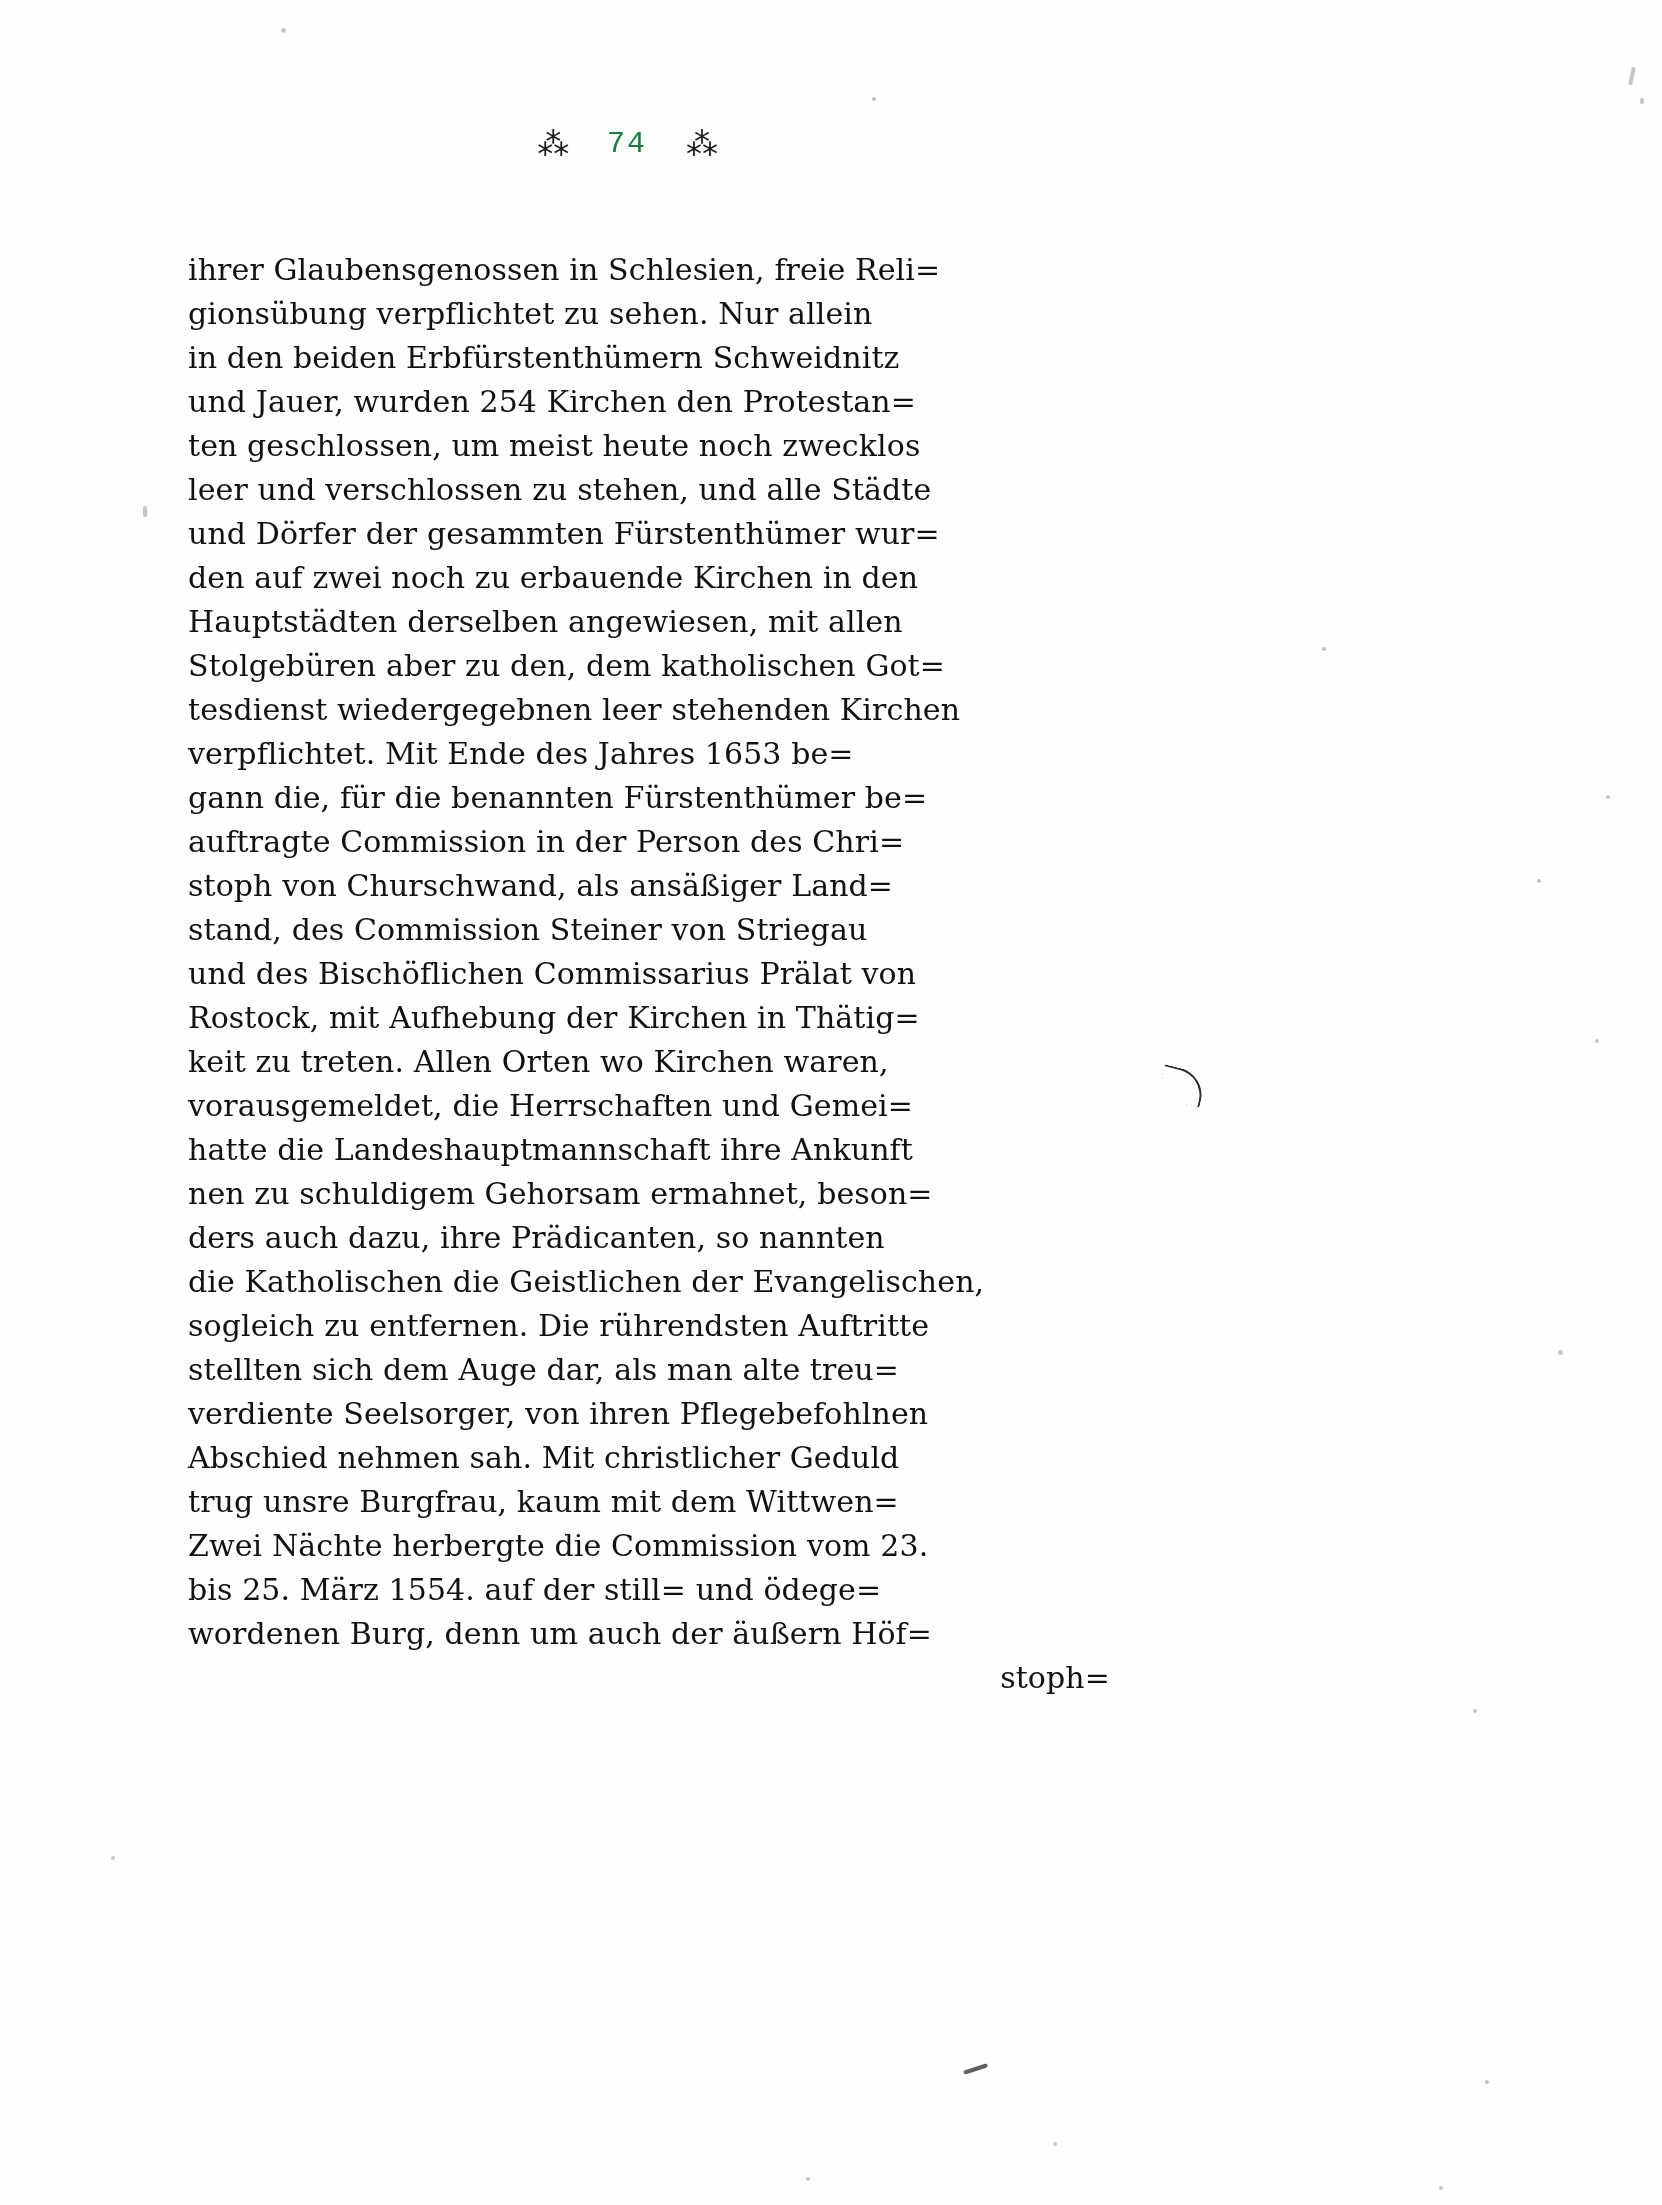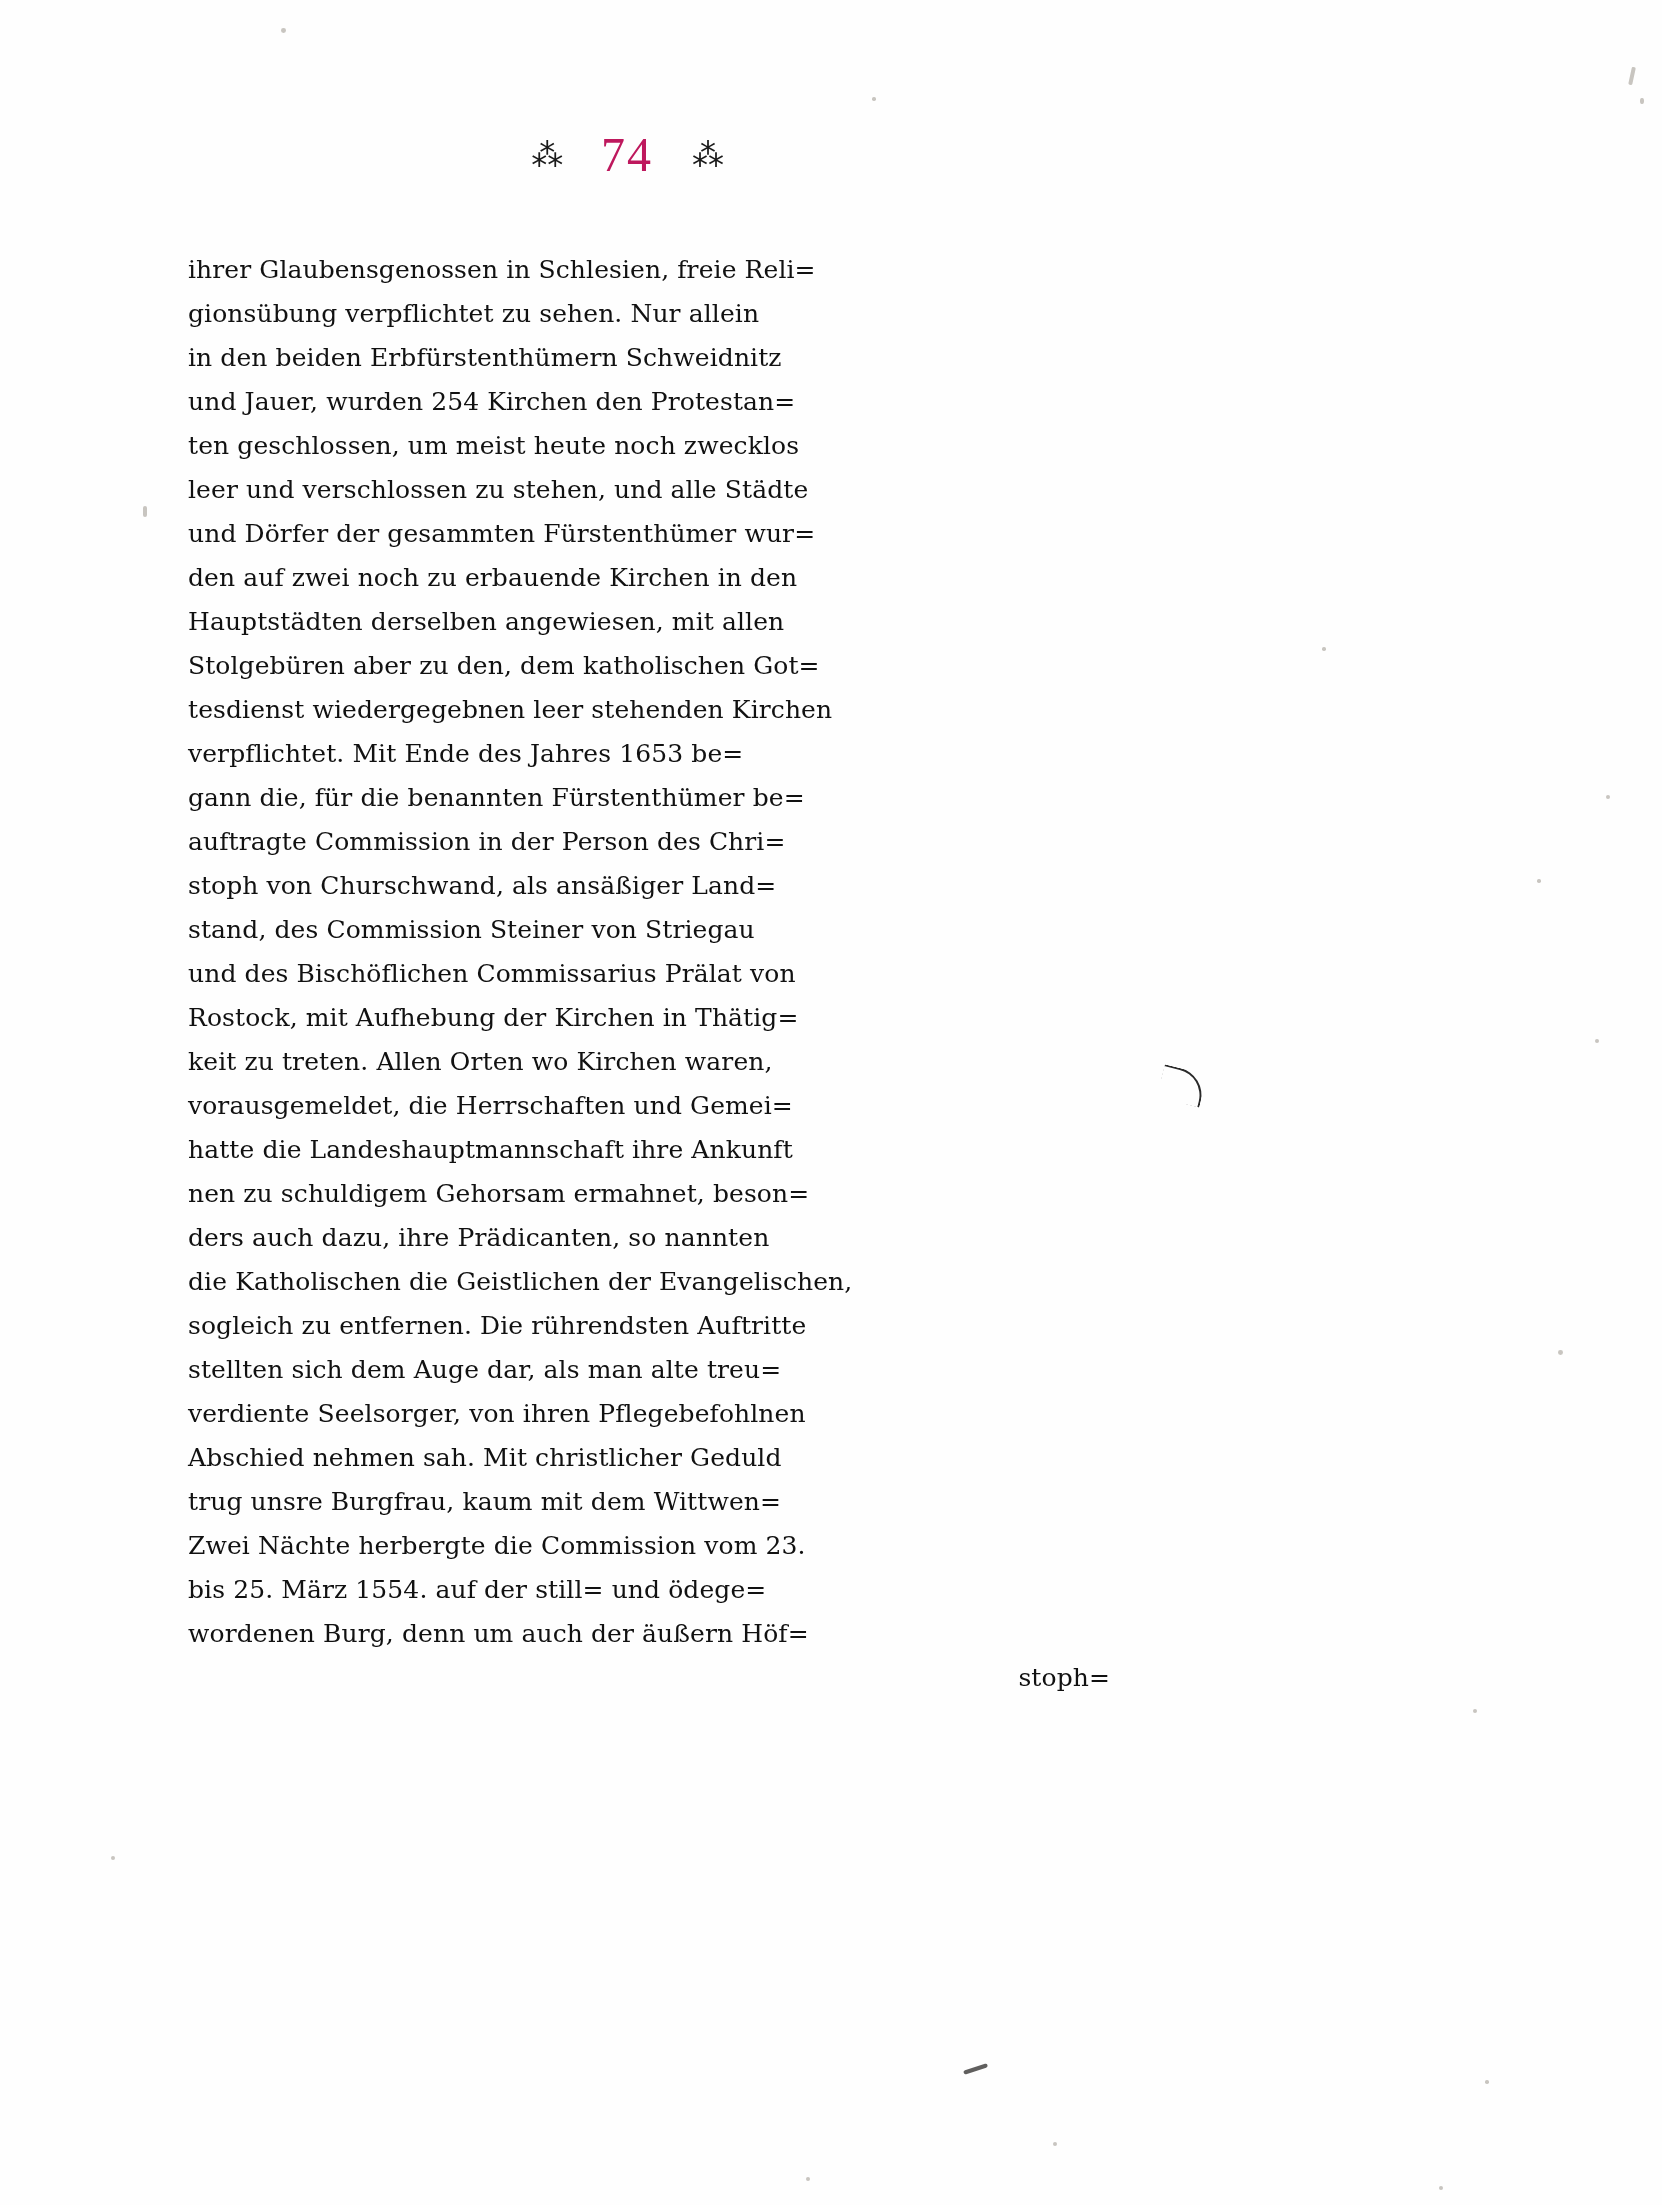--- a/index.html
+++ b/index.html
@@ -45,37 +45,37 @@
 
   .ornament {
     font-size: 32px;
     line-height: 1;
     color: #1a1a1a;
     letter-spacing: -1.4px;
     font-family: "DejaVu Sans", sans-serif;
   }
 
   .folio {
-    font-size: 48px;
-    color: #be185d;
-    font-family: Liberation Serif, serif;
+    font-size: 30px;
+    color: #15803d;
+    font-family: Liberation Mono, monospace;
     letter-spacing: 2.1px;
     font-weight: 400;
   }
 
   .textblock {
     position: absolute;
     left: 188px;
     top: 248px;
     width: 999px;
   }
 
   .line {
     font-family: "DejaVu Serif", serif;
-    font-size: 25px;
+    font-size: 30px;
     line-height: 44px;
     color: #111111;
     white-space: nowrap;
     letter-spacing: 0.1px;
     
     transform-origin: left center;
   }
 
   .lastline {
     text-align: right;

